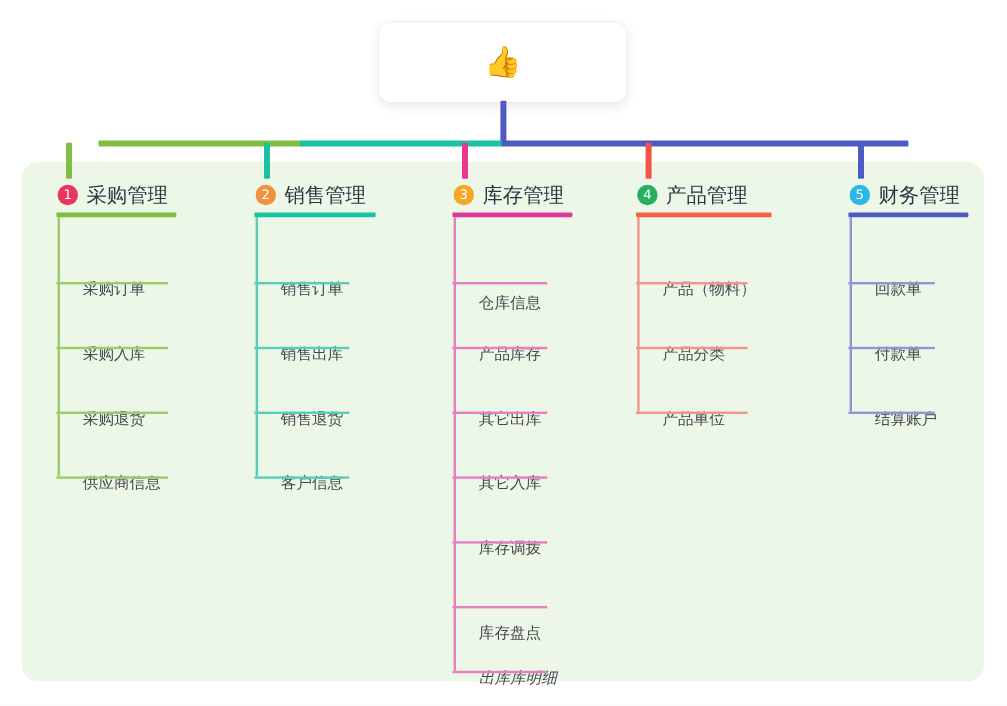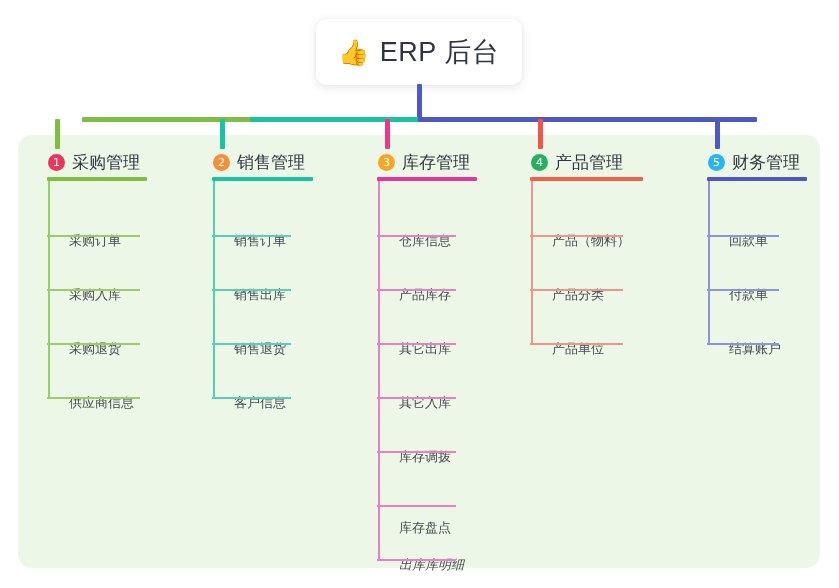--- a/index.html
+++ b/index.html
@@ -63,21 +63,20 @@
   .leaf-rule{position:absolute;height:2px;left:0;}
 </style>
 </head>
 <body>
 
 <div id="stage">
 
   <div class="title-card">
     <div class="title-inner">
       <span class="title-emoji">👍</span>
-      <span class="title-text">ERP 后台</span>
     </div>
   </div>
 
   <div class="stem"></div>
   <div class="bus s1"></div>
   <div class="bus s2"></div>
   <div class="bus s3"></div>
 
   <div class="panel"></div>
   <div id="drops">
@@ -137,21 +136,21 @@
         </div>
       </div>
       <div class="col" style="left: 0px;">
         <div class="col-head" style="left: 378px; top: 151px;">
           <span class="badge" style="background: rgb(245, 166, 35);">3</span>
           <span class="col-title">库存管理</span>
         </div>
         <div class="head-rule" style="left: 377px; top: 177px; width: 100px; background: rgb(224, 57, 154);"></div>
         <div class="spine" style="left: 378px; top: 181px; height: 378px; background: rgb(232, 127, 192);"></div>
         <div class="leaf" style="left: 377px; top: 211px;">
-          <div class="leaf-label" style="top: 0px;">仓库信息</div>
+          <div class="leaf-label" style="top: 12px;">仓库信息</div>
           <div class="leaf-rule" style="top: 24px; width: 79px; background: rgb(232, 127, 192);"></div>
         </div>
         <div class="leaf" style="left: 377px; top: 265px;">
           <div class="leaf-label" style="top: 0px;">产品库存</div>
           <div class="leaf-rule" style="top: 24px; width: 79px; background: rgb(232, 127, 192);"></div>
         </div>
         <div class="leaf" style="left: 377px; top: 319px;">
           <div class="leaf-label" style="top: 0px;">其它出库</div>
           <div class="leaf-rule" style="top: 24px; width: 79px; background: rgb(232, 127, 192);"></div>
         </div>

